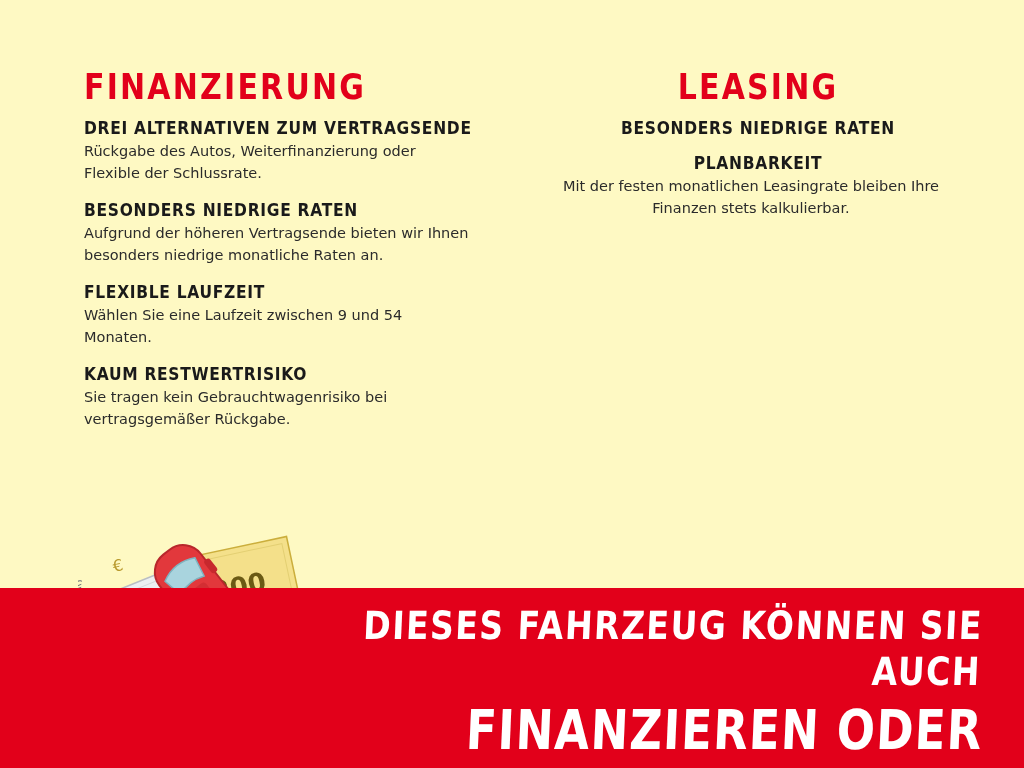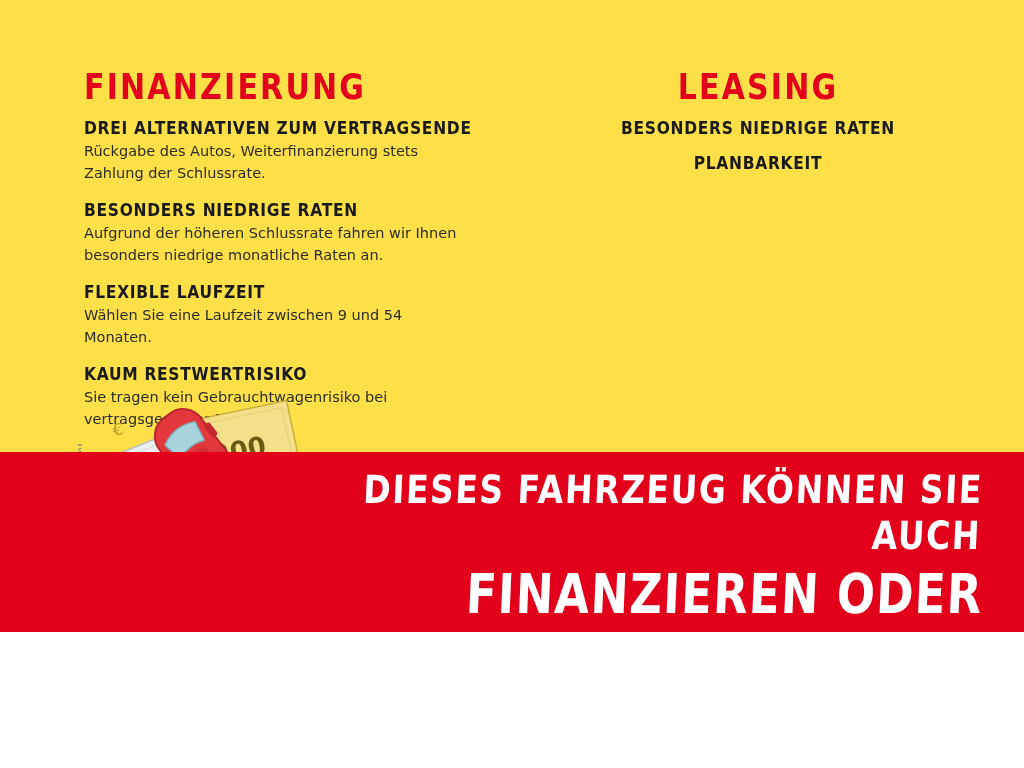--- a/index.html
+++ b/index.html
@@ -11,22 +11,22 @@
     height: 768px;
     background: #ffffff;
     font-family: "DejaVu Sans", sans-serif;
     overflow: hidden;
     position: relative;
   }
 
   .page {
     position: relative;
     width: 1024px;
-    height: 632px;
-    background: #fde047;
+    height: 768px;
+    background: #fef9c3;
   }
 
   
   .columns {
     position: absolute;
     top: 66px;
     left: 0;
     width: 1024px;
     display: flex;
   }
@@ -127,26 +127,26 @@
 
 <div class="page">
 
   <div class="columns">
 
     <div class="column left">
       <h1 class="col-title">Finanzierung</h1>
 
       <div class="block">
         <h2 class="block-title">Drei Alternativen zum Vertragsende</h2>
-        <p class="block-body">Rückgabe des Autos, Weiterfinanzierung stets Zahlung der Schlussrate.</p>
+        <p class="block-body">Rückgabe des Autos, Weiterfinanzierung oder Flexible der Schlussrate.</p>
       </div>
 
       <div class="block">
         <h2 class="block-title">Besonders niedrige Raten</h2>
-        <p class="block-body">Aufgrund der höheren Schlussrate fahren wir Ihnen besonders niedrige monatliche Raten an.</p>
+        <p class="block-body">Aufgrund der höheren Vertragsende bieten wir Ihnen besonders niedrige monatliche Raten an.</p>
       </div>
 
       <div class="block">
         <h2 class="block-title">Flexible Laufzeit</h2>
         <p class="block-body">Wählen Sie eine Laufzeit zwischen 9 und 54 Monaten.</p>
       </div>
 
       <div class="block">
         <h2 class="block-title">Kaum Restwertrisiko</h2>
         <p class="block-body">Sie tragen kein Gebrauchtwagenrisiko bei vertragsgemäßer Rückgabe.</p>
@@ -156,20 +156,21 @@
     <div class="column right">
       <h1 class="col-title">Leasing</h1>
 
 
       <div class="block">
         <h2 class="block-title">Besonders niedrige Raten</h2>
       </div>
 
       <div class="block">
         <h2 class="block-title">Planbarkeit</h2>
+        <p class="block-body">Mit der festen monatlichen Leasingrate bleiben Ihre Finanzen stets kalkulierbar.</p>
       </div>
 
     </div>
 
   </div>
 
   <div class="illustration">
     <svg viewBox="0 0 260 200" width="260" height="200" xmlns="http://www.w3.org/2000/svg">
 
       <g transform="rotate(-12 150 70)">

